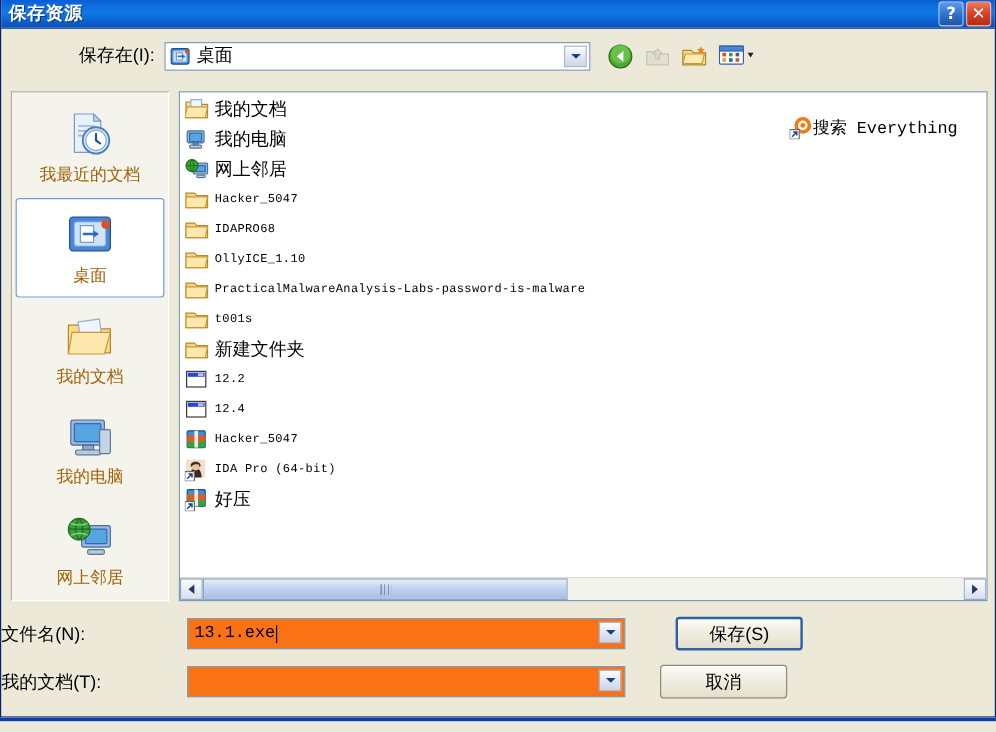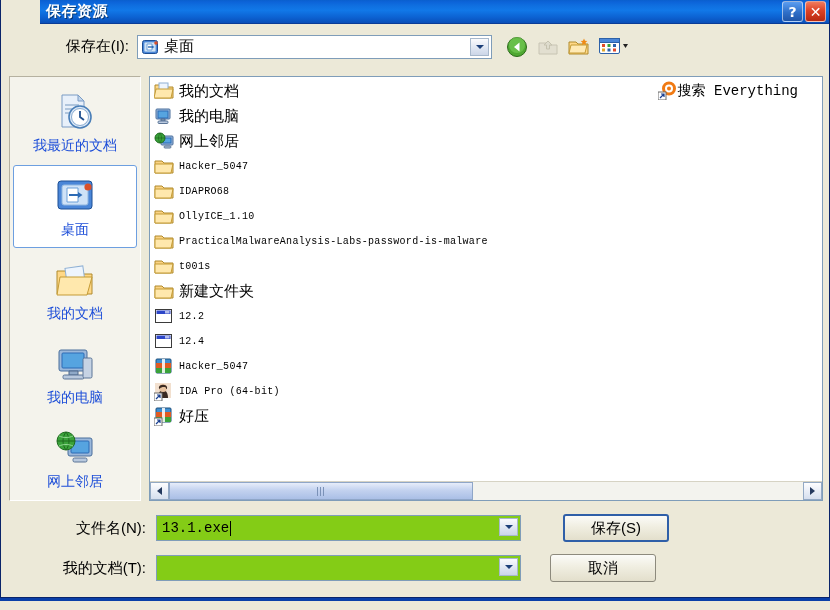--- a/index.html
+++ b/index.html
@@ -20,21 +20,21 @@
     border: 1px solid #0a246a;
     border-top: none;
   }
 
   
   #titlebar {
     position: relative;
     height: 24px;
     background: linear-gradient(180deg,#0a5fce 0%,#0c63d8 8%,#0f6fe0 25%,#1178e8 45%,#0c62d2 75%,#0a4fb8 100%);
     border-bottom: 1px solid #0a3c96;
-    display: flex; align-items: center; margin-left: 39px;
+    display: flex; align-items: center;
   }
   #titlebar .title {
     color: #ffffff;
     font-size: 15px;
     font-weight: bold;
     padding-left: 6px;
     letter-spacing: 0.5px;
     text-shadow: 1px 1px 0 rgba(0,0,0,0.45);
     white-space: nowrap;
   }
@@ -99,21 +99,21 @@
   .place {
     height: 83px;
     margin: 0 3px 1px 3px;
     display: flex; flex-direction: column;
     align-items: center; justify-content: center;
     cursor: pointer;
     border: 1px solid transparent;
     border-radius: 3px;
   }
   .place.selected { background:#ffffff; border:1px solid #6d9fe0; }
-  .place .plabel { font-size: 14px; color:#1d4ed8; margin-top: 2px; white-space: nowrap; }
+  .place .plabel { font-size: 14px; color:#a16207; margin-top: 2px; white-space: nowrap; }
   .place .pico { height: 44px; display:flex;align-items:center;justify-content:center; }
 
   #listpanel {
     position: absolute; left: 148px; top: 76px;
     width: 674px; height: 425px;
     background: #fff;
     border: 1px solid #7f9db9;
     overflow: hidden;
   }
   #filelist { position: absolute; left:0; top:2px; right:0; bottom:22px; }
@@ -121,21 +121,21 @@
     height: 25px;
     display: flex; align-items: center;
     padding-left: 4px;
     cursor: pointer;
   }
   .fitem .fico { width: 20px; height: 20px; margin-right: 5px; flex:0 0 auto; position:relative; }
   .fitem .fname { font-size: 15px; color: #000; white-space: nowrap; }
   .fitem .fname.mono { font-family: "Liberation Mono","DejaVu Sans Mono", monospace; font-size:10px; letter-spacing:0.3px; }
 
   #everything-item {
-    position: absolute; right: 24px; top: 4px;
+    position: absolute; right: 24px; top: 20px;
     display: flex; align-items: center; cursor: pointer;
   }
   #everything-item .fname { font-family:"Liberation Mono","DejaVu Sans Mono",monospace; font-size:14px; }
 
   
   #hscroll {
     position: absolute; left: 0; bottom: 0; width: 100%; height: 19px;
     background: #f1f1f1;
     border-top: 1px solid #d6d3c4;
     display: flex; align-items: center;
@@ -157,24 +157,24 @@
     border: 1px solid #8fa6c8;
     display:flex;align-items:center;justify-content:center;
     cursor: pointer;
   }
   #sthumb .grip { width:9px;height:9px;
     background: repeating-linear-gradient(90deg,#7b92b8 0 1px,transparent 1px 3px); }
 
   
   #form { position: absolute; left: 0; top: 512px; width: 830px; }
   .frow { display:flex; align-items:center; height: 32px; margin-bottom: 8px; }
-  .flabel { width: 155px; text-align: right; padding-right: 10px; font-size: 15px; color:#000; }
+  .flabel { width: 155px; text-align: left; padding-right: 10px; font-size: 15px; color:#000; }
   .fcombo {
     position: relative; width: 365px; height: 26px;
-    background:#84cc16; border: 1px solid #7f9db9;
+    background:#f97316; border: 1px solid #7f9db9;
     display:flex;align-items:center; cursor: text;
   }
   .fcombo .val {
     font-family:"Liberation Mono","DejaVu Sans Mono",monospace;
     font-size: 14px; color:#000; padding-left: 5px; position: relative;
   }
   .caret {
     display:inline-block; width:1px; height:15px; background:#000;
     vertical-align:-3px; margin-left:1px;
   }

